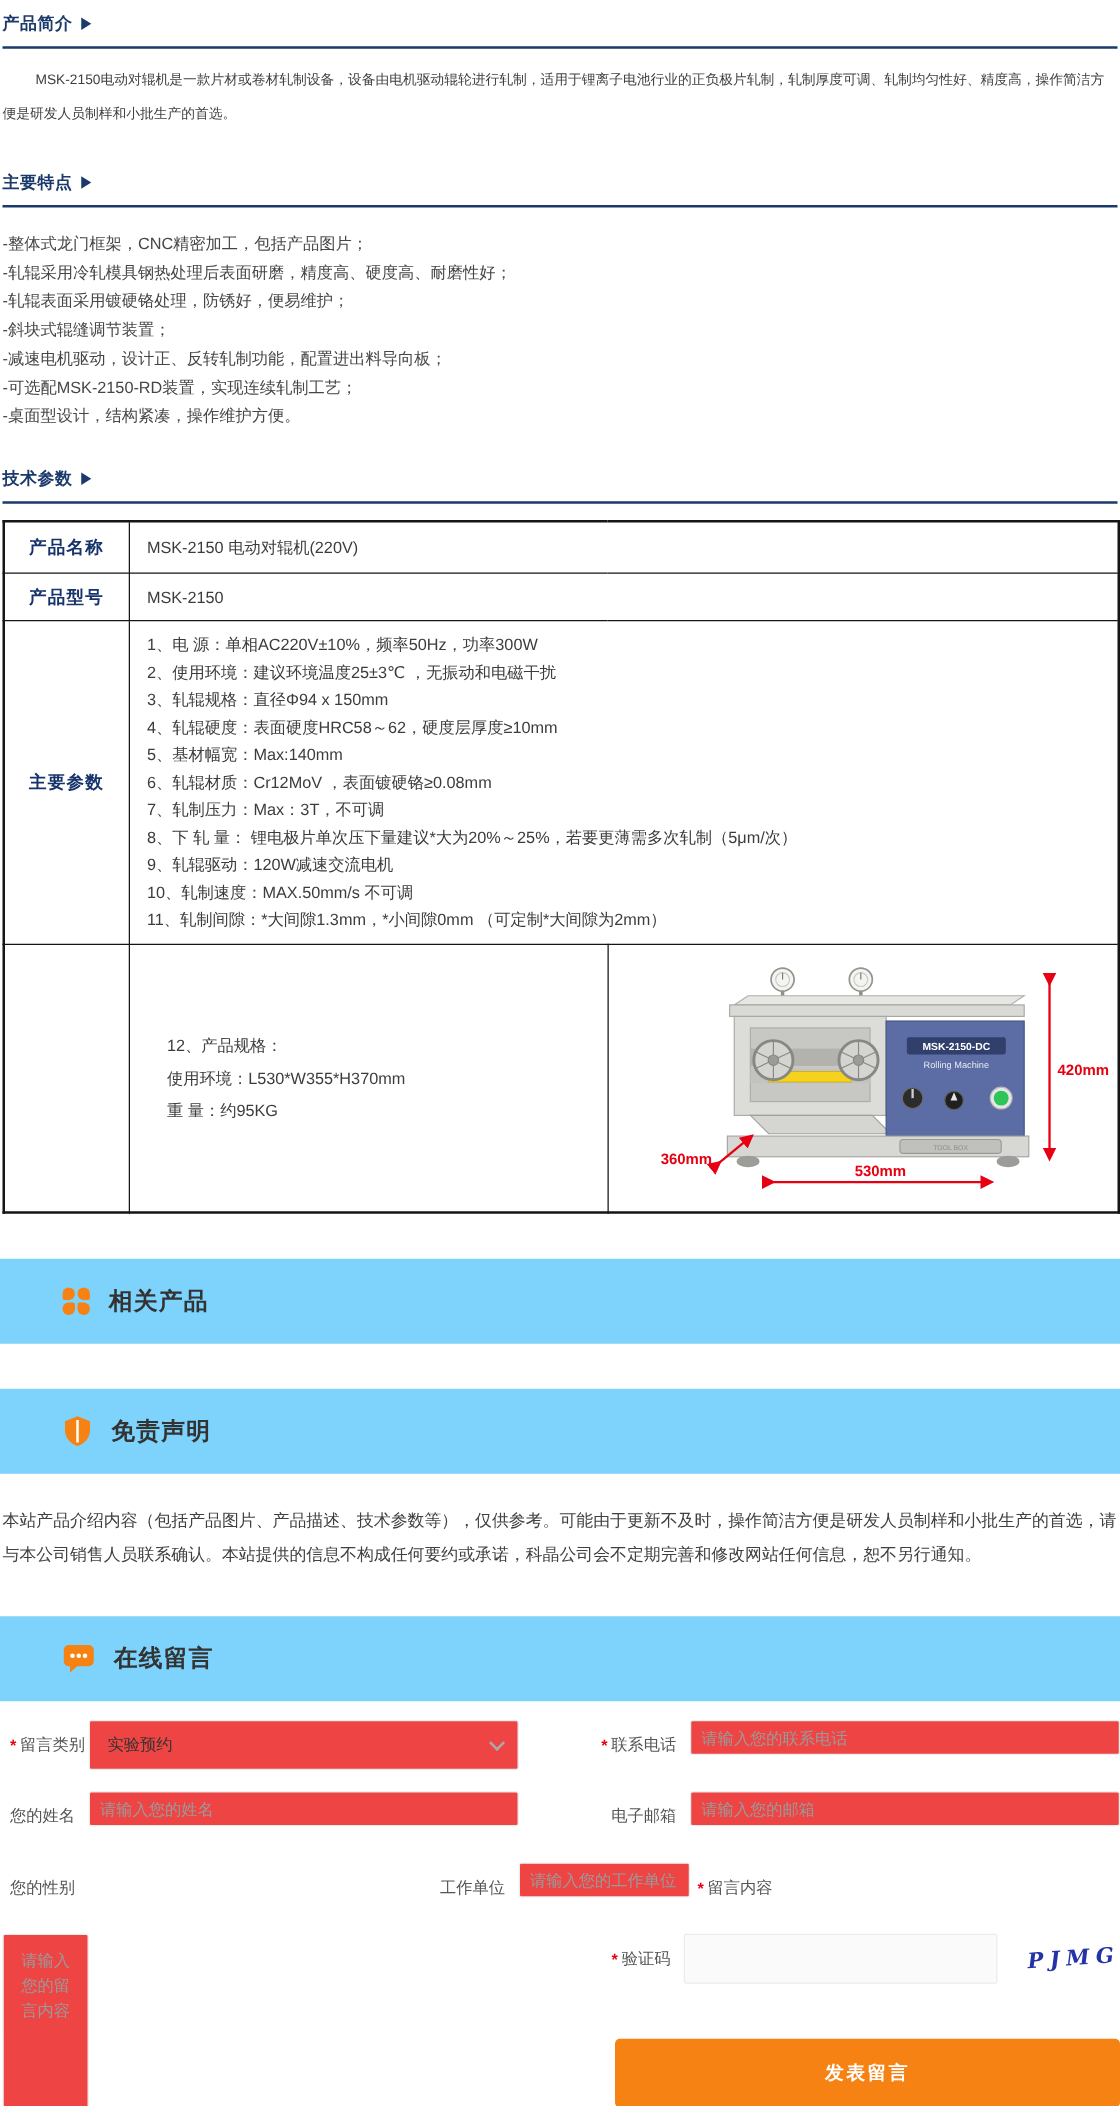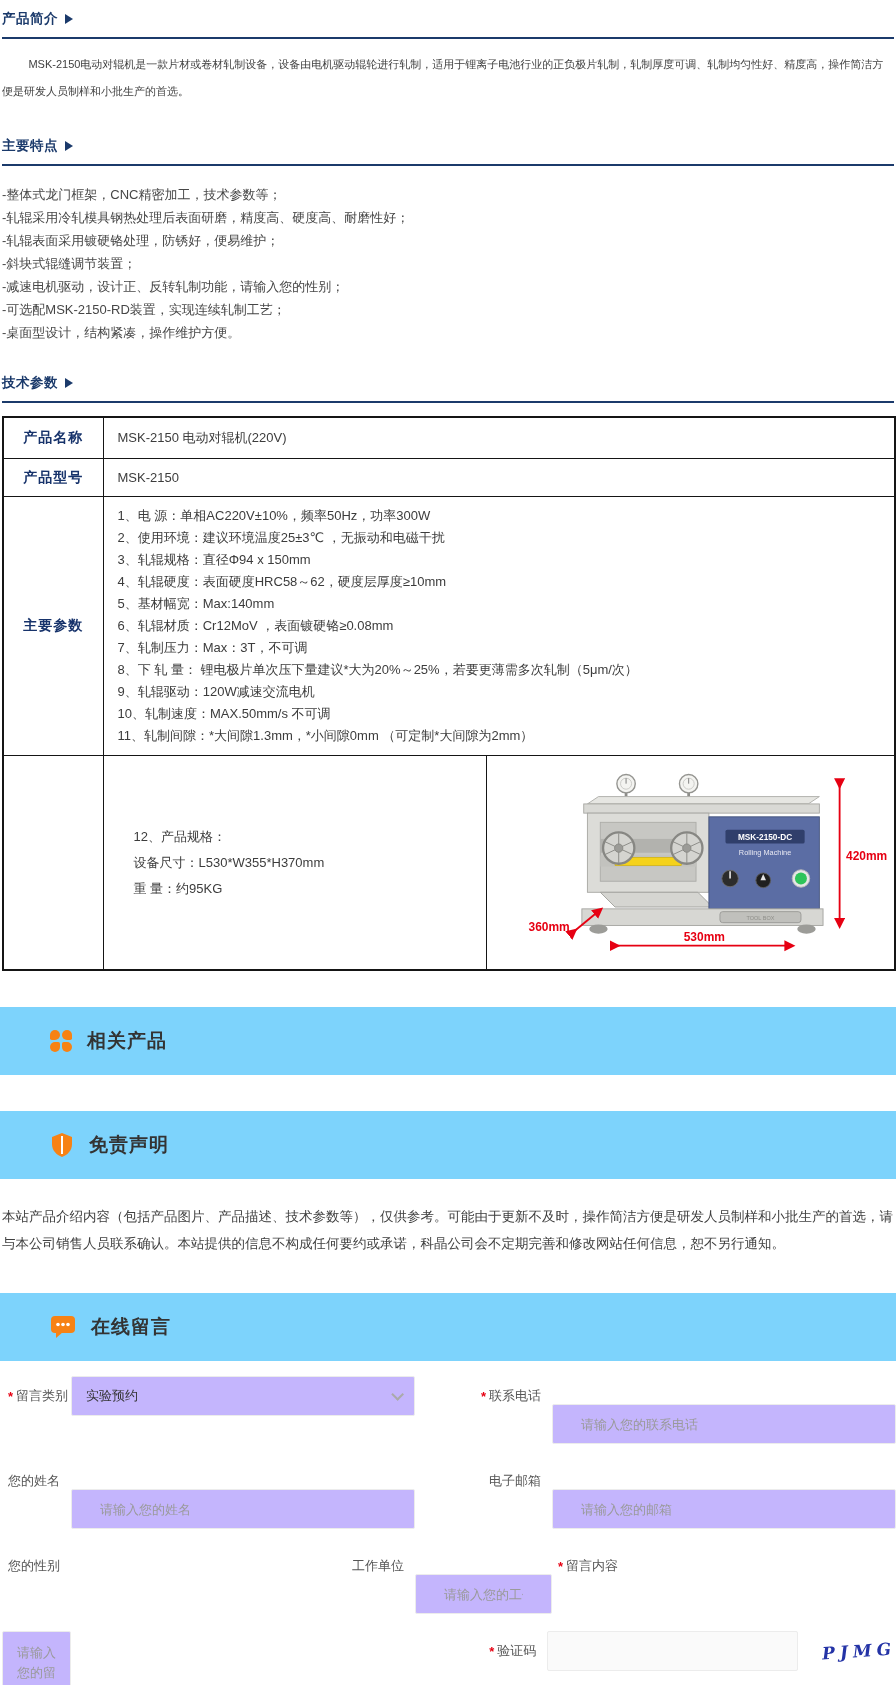--- a/index.html
+++ b/index.html
@@ -42,24 +42,24 @@
   .petal-icon i:nth-child(4){ border-radius:18% 50% 50% 50%; }
 
   .disclaimer-text { font-size:13.5px; color:#404040; line-height:27px; margin:24px 0; }
 
   
   .msg-form { display:grid; grid-template-columns:69px 344px 137px 344px; row-gap:17px; margin-top:15px; align-items:start; }
   .f-label { height:40px; display:flex; align-items:center; font-size:13px; color:#555; padding-left:6px; }
   .f-label.right { justify-content:flex-end; padding-right:11px; padding-left:0; }
   .req { color:#e60012; margin-right:3px; font-weight:bold; }
   .f-input, .f-select, .f-textarea {
-    width:100%; background:#c4b5fd; border:1px solid #ececec; border-radius:2px;
+    width:100%; background:#ef4444; border:1px solid #ececec; border-radius:2px;
     font-size:13px; color:#333; font-family:"Liberation Sans","DejaVu Sans",sans-serif;
   }
-  .f-input { height:40px; padding:0 28px;margin-top:28px; }
+  .f-input { height:28px; padding:0 8px; }
   .f-input::placeholder, .f-textarea::placeholder { color:#9a9a9a; opacity:1; }
   .f-select { height:40px; padding:0 14px; display:flex; align-items:center; justify-content:space-between; cursor:pointer; }
   .chev { width:9px; height:9px; border-right:2px solid #aaa; border-bottom:2px solid #aaa; transform:rotate(45deg) translateY(-3px); }
   .f-textarea { height:152px; padding:11px 14px; resize:vertical; line-height:20px; }
   .right-stack { grid-column:3 / 5; display:flex; flex-direction:column; }
   .cap-row { display:flex; align-items:center; }
   .cap-label { width:137px; height:40px; display:flex; align-items:center; justify-content:flex-end; padding-right:11px; font-size:13px; color:#555; }
   .cap-input { width:259px; height:40px; background:#fafafa; border:1px solid #ececec; border-radius:2px; padding:0 14px; font-size:13px; }
   .captcha-code { margin-left:24px; font-family:"DejaVu Serif",serif; font-style:italic; font-weight:bold; font-size:17px; letter-spacing:5px; color:#2433a6; transform:rotate(-4deg); cursor:pointer; }
   .submit-btn { margin:44px 0 0 77px; height:55px; width:404px; background:#f78214; border:none; border-radius:4px; color:#fff; font-size:15px; font-weight:bold; letter-spacing:2px; cursor:pointer; font-family:"Liberation Sans","DejaVu Sans",sans-serif; }
@@ -76,25 +76,25 @@
   <hr class="sec-rule">
   <p class="intro-text">MSK-2150电动对辊机是一款片材或卷材轧制设备，设备由电机驱动辊轮进行轧制，适用于锂离子电池行业的正负极片轧制，轧制厚度可调、轧制均匀性好、精度高，操作简洁方便是研发人员制样和小批生产的首选。</p>
 
   <div class="sec-head">
     <span class="sec-title">主要特点</span>
     <span class="tri-icon"></span>
   </div>
   <hr class="sec-rule">
   <div class="feature-list">
 
-  <div>-整体式龙门框架，CNC精密加工，技术参数等；</div>
+  <div>-整体式龙门框架，CNC精密加工，包括产品图片；</div>
       <div>-轧辊采用冷轧模具钢热处理后表面研磨，精度高、硬度高、耐磨性好；</div>
       <div>-轧辊表面采用镀硬铬处理，防锈好，便易维护；</div>
       <div>-斜块式辊缝调节装置；</div>
-      <div>-减速电机驱动，设计正、反转轧制功能，请输入您的性别；</div>
+      <div>-减速电机驱动，设计正、反转轧制功能，配置进出料导向板；</div>
       <div>-可选配MSK-2150-RD装置，实现连续轧制工艺；</div>
       <div>-桌面型设计，结构紧凑，操作维护方便。</div>
     </div>
 
   <div class="sec-head">
     <span class="sec-title">技术参数</span>
     <span class="tri-icon"></span>
   </div>
   <hr class="sec-rule">
 
@@ -128,21 +128,21 @@
             <div>9、轧辊驱动：120W减速交流电机</div>
             <div>10、轧制速度：MAX.50mm/s 不可调</div>
             <div>11、轧制间隙：*大间隙1.3mm，*小间隙0mm （可定制*大间隙为2mm）</div>
           </td>
     </tr>
     <tr>
       <td class="lbl"></td>
       <td class="specline-cell">
 
       <div>12、产品规格：</div>
-            <div>设备尺寸：L530*W355*H370mm</div>
+            <div>使用环境：L530*W355*H370mm</div>
             <div>重 量：约95KG</div>
           </td>
       <td class="img-cell">
         
         <svg width="405" height="198" viewBox="0 0 440 200">
           <defs>
             <marker id="ah" markerWidth="8" markerHeight="8" refX="4" refY="3" orient="auto">
               <path d="M0,0 L6,3 L0,6 Z" fill="#e60012"></path>
             </marker>
           </defs>

